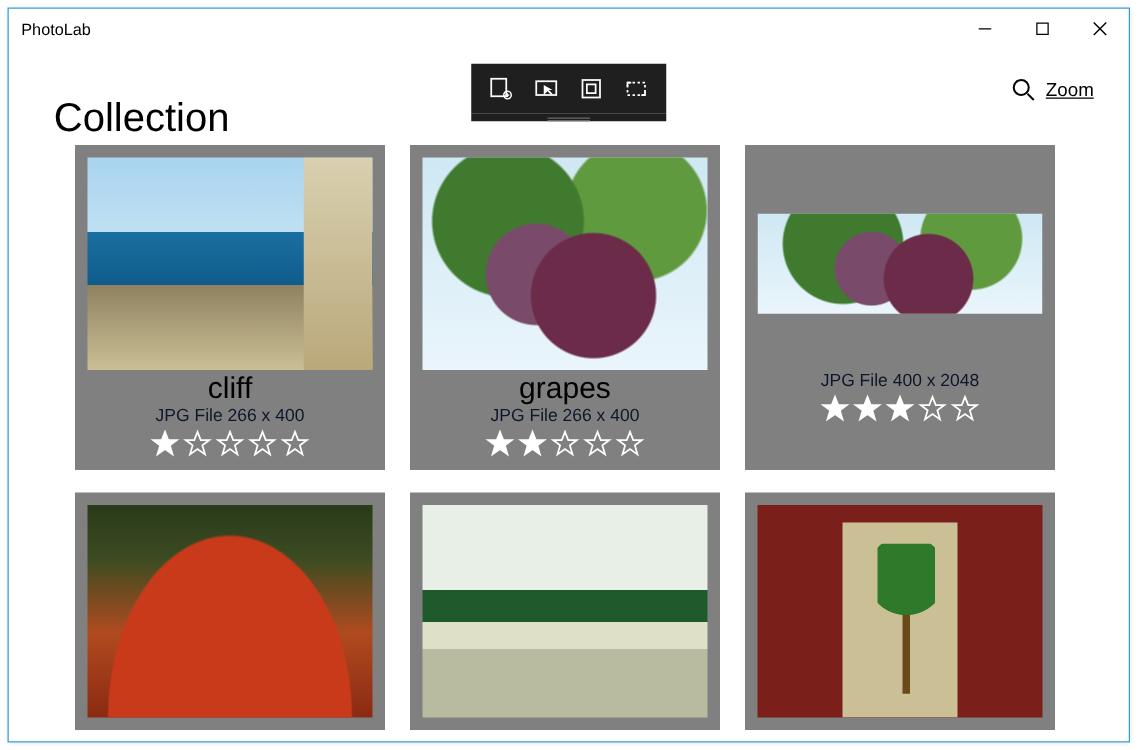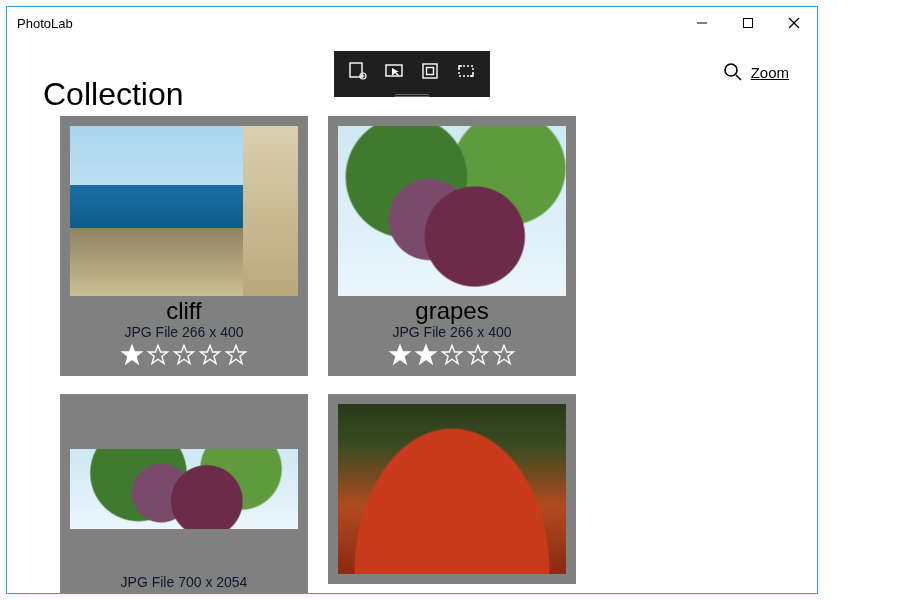--- a/index.html
+++ b/index.html
@@ -8,21 +8,21 @@
     width: 910px;
     height: 600px;
     font-family: "Segoe UI", Arial, sans-serif;
     background: #fff;
     overflow: hidden;
     position: relative;
   }
   .window {
     position: absolute;
     left: 6px; top: 6px;
-    width: 812px; height: 588px;
+    width: 898px; height: 588px;
     border: 1px solid #3a9cd6;
     background: #ffffff;
     box-shadow: 0 0 4px rgba(0,0,0,0.15);
     overflow: hidden;
   }
   
   .titlebar {
     height: 32px;
     display: flex;
     align-items: center;
@@ -352,21 +352,21 @@
             <svg width="24" height="24" viewBox="0 0 24 24">
               <polygon points="12,2.5 14.6,9 21.5,9 15.9,13.3 18,20.5 12,16.3 6,20.5 8.1,13.3 2.5,9 9.4,9" fill="none" stroke="#fff" stroke-width="1.4"></polygon>
             </svg>
           </span>
         </div>
       </div>
       <div class="tile">
         <div class="thumb scene-grapes-bg">
           <div class="inner"></div>
         </div>
-        <div class="tile-meta">JPG File   700 x 2054</div>
+        <div class="tile-meta">JPG File   400 x 2048</div>
         <div class="stars">
           <span class="star">
             <svg width="24" height="24" viewBox="0 0 24 24">
               <polygon points="12,2.5 14.6,9 21.5,9 15.9,13.3 18,20.5 12,16.3 6,20.5 8.1,13.3 2.5,9 9.4,9" fill="#fff" stroke="#fff" stroke-width="1.4"></polygon>
             </svg>
           </span>
           <span class="star">
             <svg width="24" height="24" viewBox="0 0 24 24">
               <polygon points="12,2.5 14.6,9 21.5,9 15.9,13.3 18,20.5 12,16.3 6,20.5 8.1,13.3 2.5,9 9.4,9" fill="#fff" stroke="#fff" stroke-width="1.4"></polygon>
             </svg>

